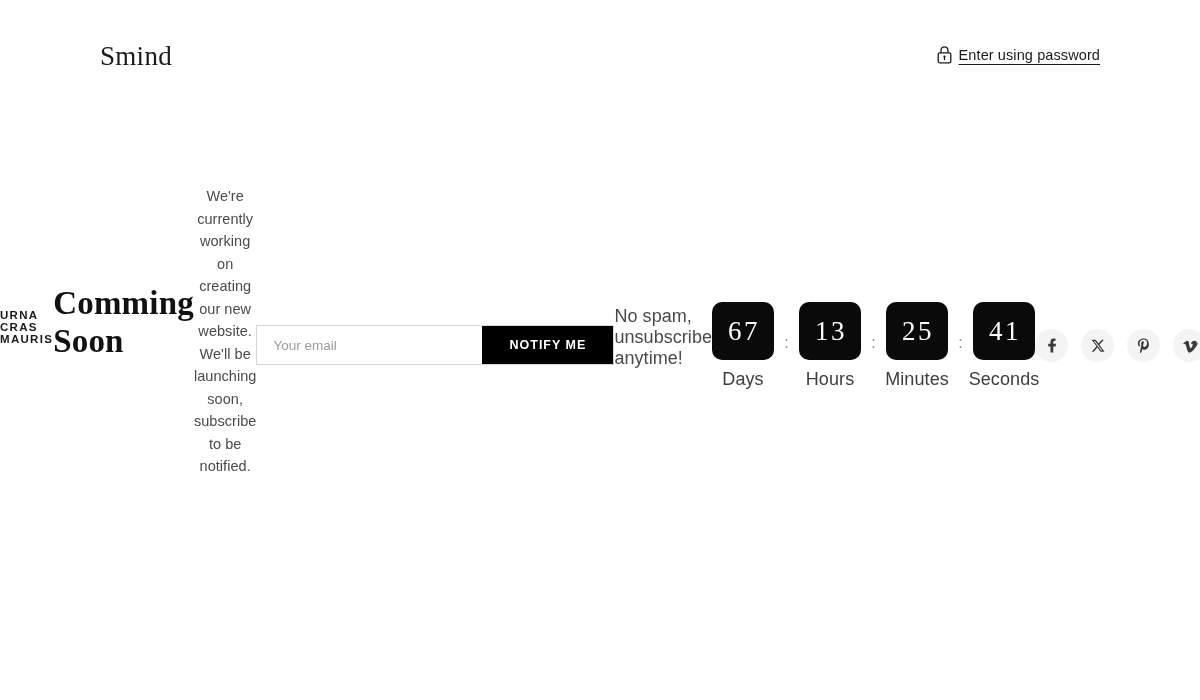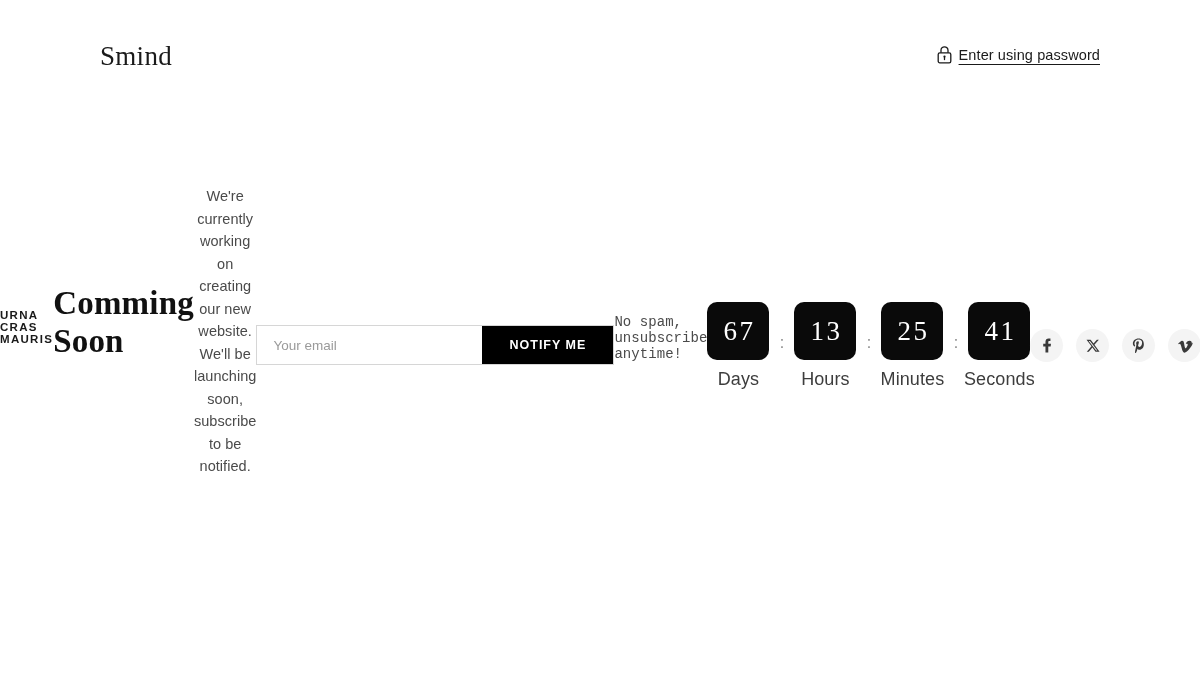--- a/index.html
+++ b/index.html
@@ -142,24 +142,23 @@
     font-weight: 700;
     letter-spacing: 1px;
     cursor: pointer;
     display: flex;
     align-items: center;
     justify-content: center;
   }
 
   .spam-note {
     margin-top: 13px;
-    font-size: 14px;
+    font-size: 18px;
     color: #4a4a4a;
     letter-spacing: 0.05px;
-    font-family: Liberation Mono, monospace;
   }
 
   
   .countdown {
     margin-top: 30px;
     display: flex;
     align-items: flex-start;
     justify-content: center;
   }
 

